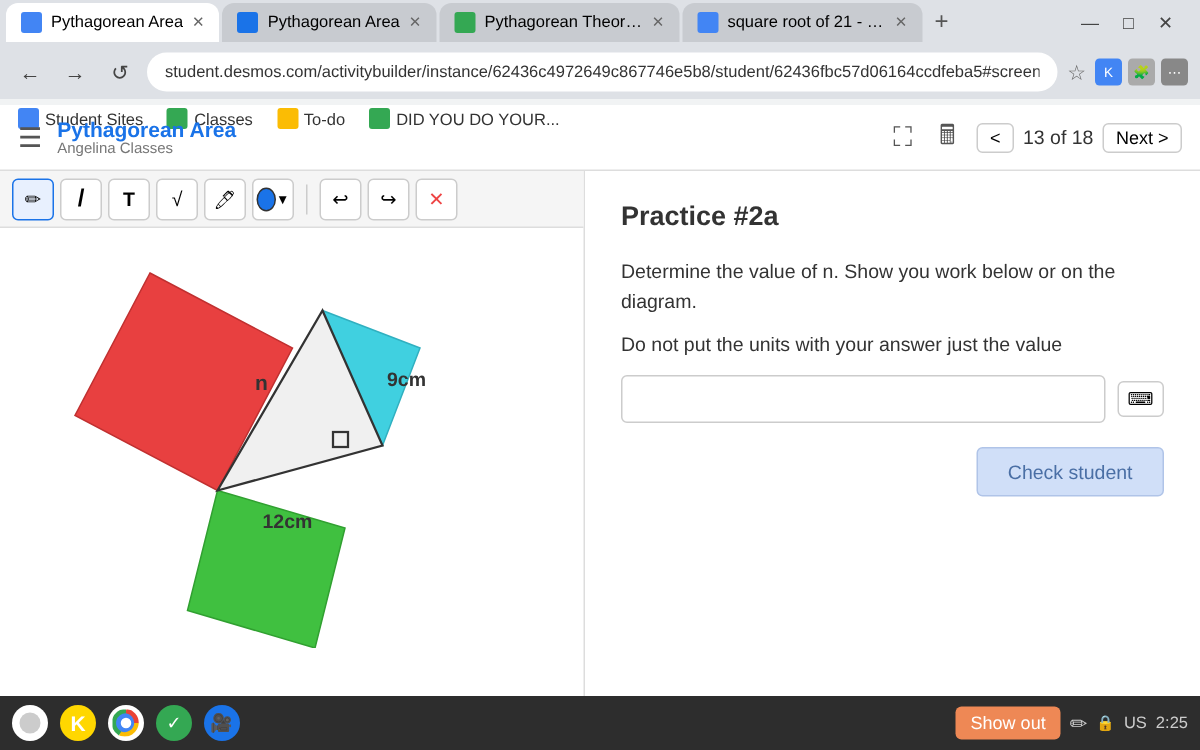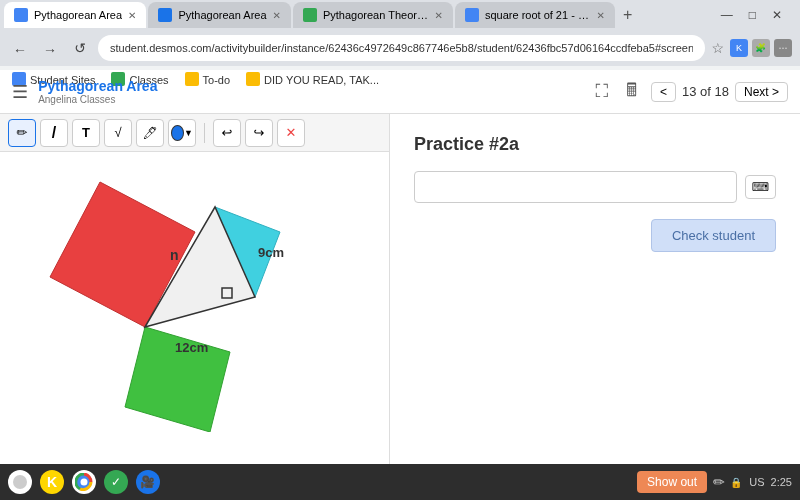--- a/index.html
+++ b/index.html
@@ -125,22 +125,22 @@
     </div>
     <div class="bookmark-item">
       <div class="bk-icon" style="background:#34a853;"></div>
       <span>Classes</span>
     </div>
     <div class="bookmark-item">
       <div class="bk-icon" style="background:#fbbc04;"></div>
       <span>To-do</span>
     </div>
     <div class="bookmark-item">
-      <div class="bk-icon" style="background:#fbbc04;"></div>
-      <span>DID YOU READ, TAK...</span>
+      <div class="bk-icon" style="background:#34a853;"></div>
+      <span>DID YOU DO YOUR...</span>
     </div>
 
   </div>
 </div>
 
 <div class="app-header">
   <span class="hamburger">☰</span>
   <div class="app-title-group">
     <span class="app-title">Pythagorean Area</span>
     <span class="app-subtitle">Angelina Classes</span>
@@ -193,20 +193,22 @@
 
         <text x="258" y="105" font-size="13" font-weight="bold" fill="#333">9cm</text>
 
         <text x="175" y="200" font-size="13" font-weight="bold" fill="#333">12cm</text>
       </svg>
     </div>
   </div>
 
   <div class="right-panel">
     <div class="practice-title">Practice #2a</div>
+    <p class="instruction-text">Determine the value of n. Show you work below or on the diagram.</p>
+    <p class="instruction-text">Do not put the units with your answer just the value</p>
     <div class="answer-row">
       <input class="answer-input" type="text" placeholder="" style="">
       <button class="keyboard-btn">⌨</button>
     </div>
     <div style="text-align:right;">
       <button class="check-btn">Check student</button>
     </div>
   </div>
 </div>
 

